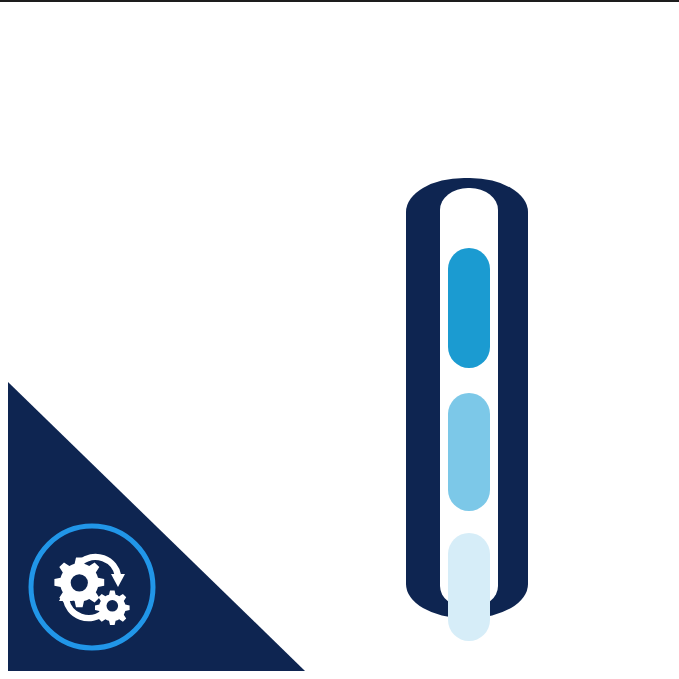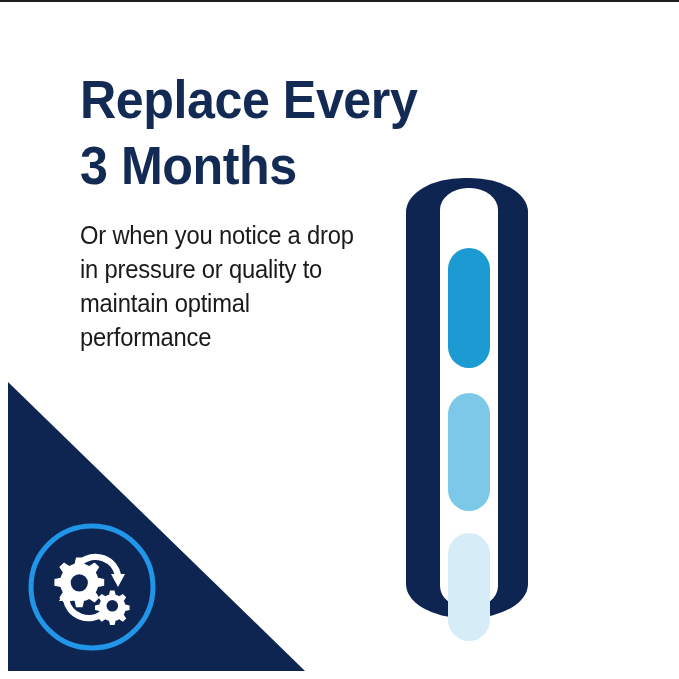--- a/index.html
+++ b/index.html
@@ -141,27 +141,20 @@
 <body>
 
 <div id="poster">
 
   <div class="canvas">
 
     <svg class="corner-wedge" viewBox="0 0 663 663" preserveAspectRatio="none">
       <polygon points="0,374 0,663 297,663" fill="#0e2551"></polygon>
     </svg>
 
-    <div class="text-block">
-      <h1 class="headline">
-        <span>Replace Every</span>
-        <span class="line2">3 Months</span>
-      </h1>
-      <p class="subcopy">Or when you notice a drop in pressure or quality to maintain optimal performance</p>
-    </div>
 
     <div class="cartridge">
       <div class="cartridge-body"></div>
       <div class="cartridge-core">
         <div class="pill pill-1"></div>
         <div class="pill pill-2"></div>
         <div class="pill pill-3"></div>
       </div>
     </div>
 

